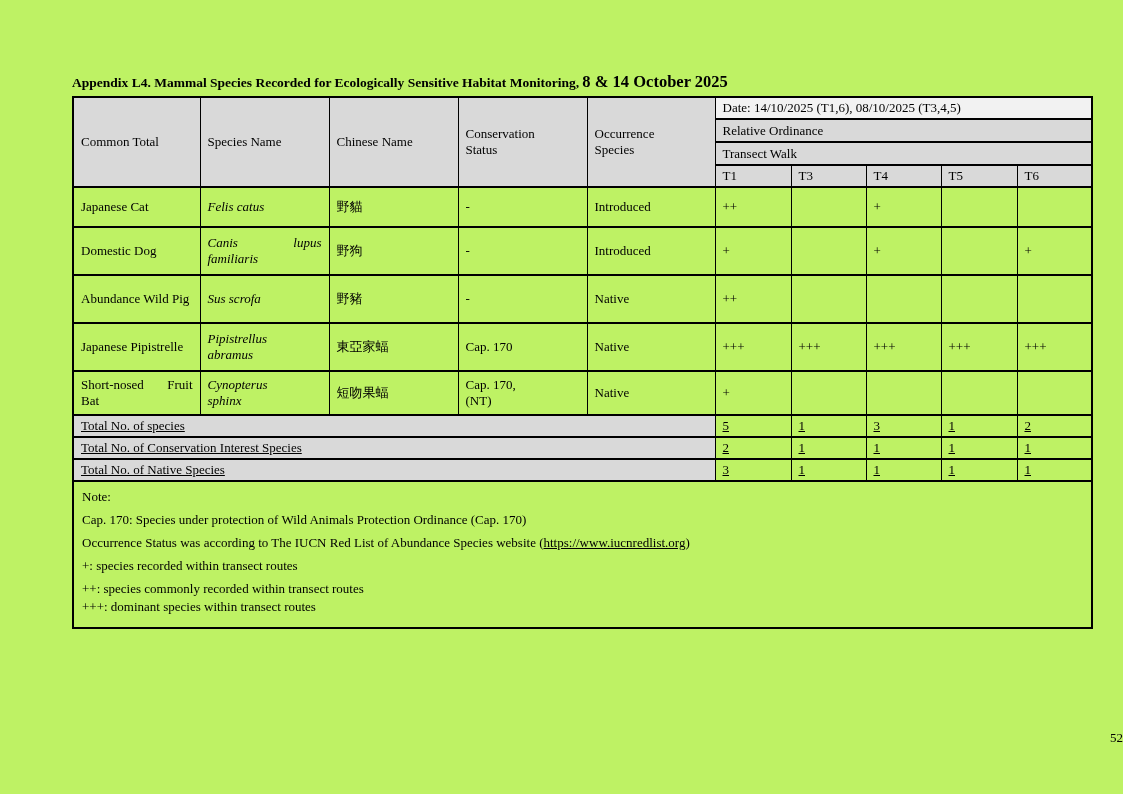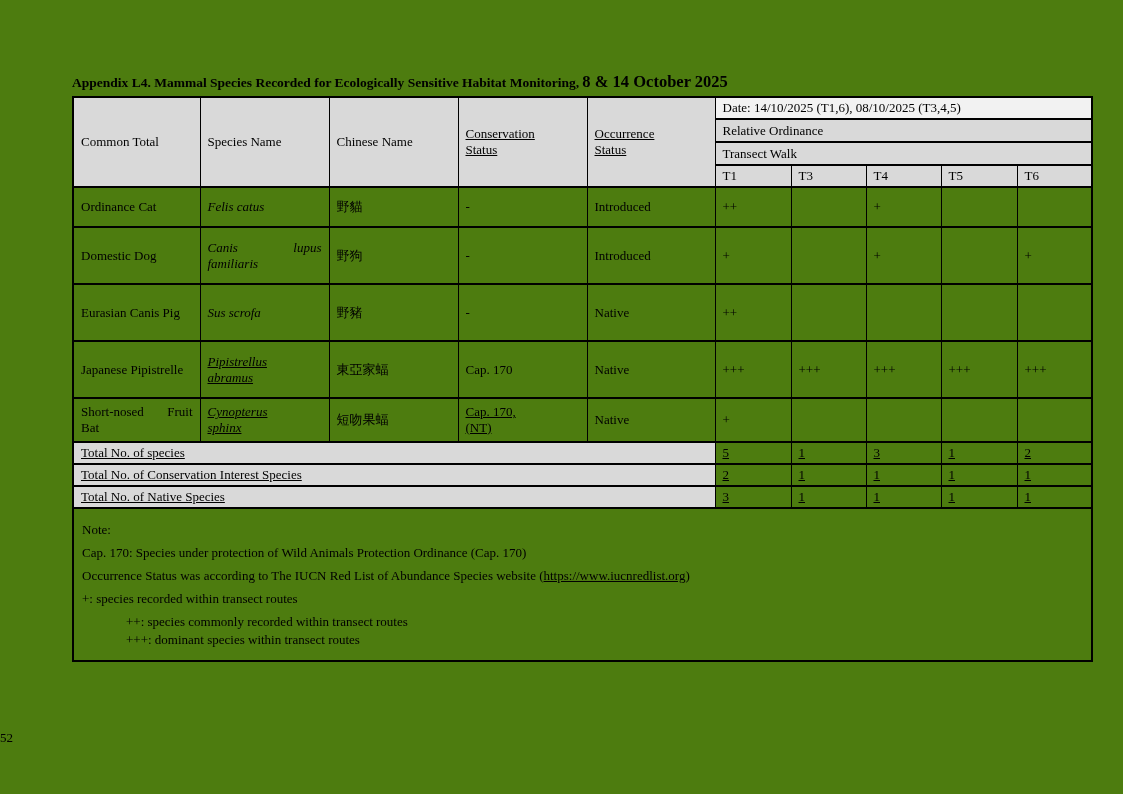--- a/index.html
+++ b/index.html
@@ -1,56 +1,56 @@
 <!DOCTYPE html>
 <html><head>
 <meta charset="utf-8">
 <style>
   html,body { margin:0; padding:0; }
   body {
     width:1123px; height:794px; background:#ffffff; color:#000;
     font-family:"Liberation Serif", serif; font-size:13px;
     position:relative; overflow:hidden;
   }
-  .page { position:absolute; left:0; top:0; width:1123px; height:794px; background:#4d7c0f; }
+  .page { position:absolute; left:0; top:0; width:1123px; height:794px; background:#bef264; }
 
   .title { position:absolute; left:72px; top:72px; width:1000px; font-weight:bold; white-space:nowrap; }
   .title .t-main { font-size:13.5px; }
   .title .t-date { font-size:16.5px; }
 
   table.appendix {
     position:absolute; left:72px; top:96px; width:1019px;
     border-collapse:collapse; table-layout:fixed;
     border:2px solid #000;
   }
   .appendix th, .appendix td {
     border:1px solid #000; border-top-width:2px; border-bottom-width:2px;
     padding:2px 7px; font-size:13px; font-weight:normal;
     text-align:left; vertical-align:middle; overflow:hidden;
   }
   .gray  { background:#d9d9d9; }
   .lite  { background:#f2f2f2; }
   .center{ text-align:center; }
   .italic{ font-style:italic;margin-top:9px; }
   .nowrap{ white-space:nowrap; }
-  .preline{ white-space:pre-line;text-decoration:underline; }
+  .preline{ white-space:pre-line; }
   .justify-lines { white-space:pre-line; text-align:justify; text-align-last:justify; }
   .vbottom { vertical-align:bottom; padding-bottom:5px; }
   .vlow    { vertical-align:bottom; padding-bottom:7px; }
 
   tr.hrow1 { height:21px; } tr.hrow2 { height:23px; } tr.hrow3 { height:23px; } tr.hrow4 { height:22px; }
-  tr.drow1 { height:40px; } tr.drow  { height:57px; } tr.drow5 { height:44px; }
+  tr.drow1 { height:40px; } tr.drow  { height:48px; } tr.drow5 { height:44px; }
   tr.trow  { height:22px;text-decoration:underline; }
 
-  td.note-cell { padding:13px 8px 10px 8px; vertical-align:top; }
+  td.note-cell { padding:7px 8px 10px 8px; vertical-align:top; }
   .note-line { margin:0 0 7px 0; }
-  .note-line.tight { margin-bottom:2px;margin-left:44px; }
+  .note-line.tight { margin-bottom:2px; }
   .doc-link { color:#000; text-decoration:underline; cursor:pointer; }
 
-  .page-number { position:absolute; left:0; top:730px; width:1123px; text-align:left; font-size:13px; }
+  .page-number { position:absolute; left:0; top:730px; width:1123px; text-align:right; font-size:13px; }
 </style>
 </head>
 <body>
 
 <div class="page">
 
   <div class="title"><span class="t-main">Appendix L4. Mammal Species Recorded for Ecologically Sensitive Habitat Monitoring,</span> <span class="t-date">8 &amp; 14 October 2025</span></div>
 
   <table class="appendix">
     <colgroup>
@@ -67,39 +67,39 @@
     </colgroup>
 
     <tbody>
         <tr class="hrow1">
       <th class="gray" rowspan="4">Common Total</th>
       <th class="gray" rowspan="4">Species Name</th>
       <th class="gray" rowspan="4">Chinese Name</th>
       <th class="gray preline" rowspan="4">Conservation
 Status</th>
       <th class="gray preline" rowspan="4">Occurrence
-Status</th>
+Species</th>
       <td class="lite" colspan="5">Date: 14/10/2025 (T1,6), 08/10/2025 (T3,4,5)</td>
     </tr>
     <tr class="hrow2">
       <td class="gray" colspan="5">Relative Ordinance</td>
     </tr>
     <tr class="hrow3">
       <td class="gray" colspan="5">Transect Walk</td>
     </tr>
     <tr class="hrow4">
       <td class="gray">T1</td>
       <td class="gray">T3</td>
       <td class="gray">T4</td>
       <td class="gray">T5</td>
       <td class="gray">T6</td>
     </tr>
 
     <tr class="drow1">
-      <td class="nowrap">Ordinance Cat</td>
+      <td class="nowrap">Japanese Cat</td>
       <td class="italic">Felis catus</td>
       <td>野貓</td>
       <td class="center">-</td>
       <td>Introduced</td>
       <td class="center">++</td>
       <td class="center"></td>
       <td class="center">+</td>
       <td class="center"></td>
       <td class="center"></td>
     </tr>
@@ -110,21 +110,21 @@
       <td>野狗</td>
       <td class="center">-</td>
       <td>Introduced</td>
       <td class="center">+</td>
       <td class="center"></td>
       <td class="center">+</td>
       <td class="center"></td>
       <td class="center">+</td>
     </tr>
     <tr class="drow">
-      <td class="nowrap">Eurasian Canis Pig</td>
+      <td class="nowrap">Abundance Wild Pig</td>
       <td class="italic">Sus scrofa</td>
       <td>野豬</td>
       <td class="center">-</td>
       <td>Native</td>
       <td class="center vbottom">++</td>
       <td class="center"></td>
       <td class="center"></td>
       <td class="center"></td>
       <td class="center"></td>
     </tr>

